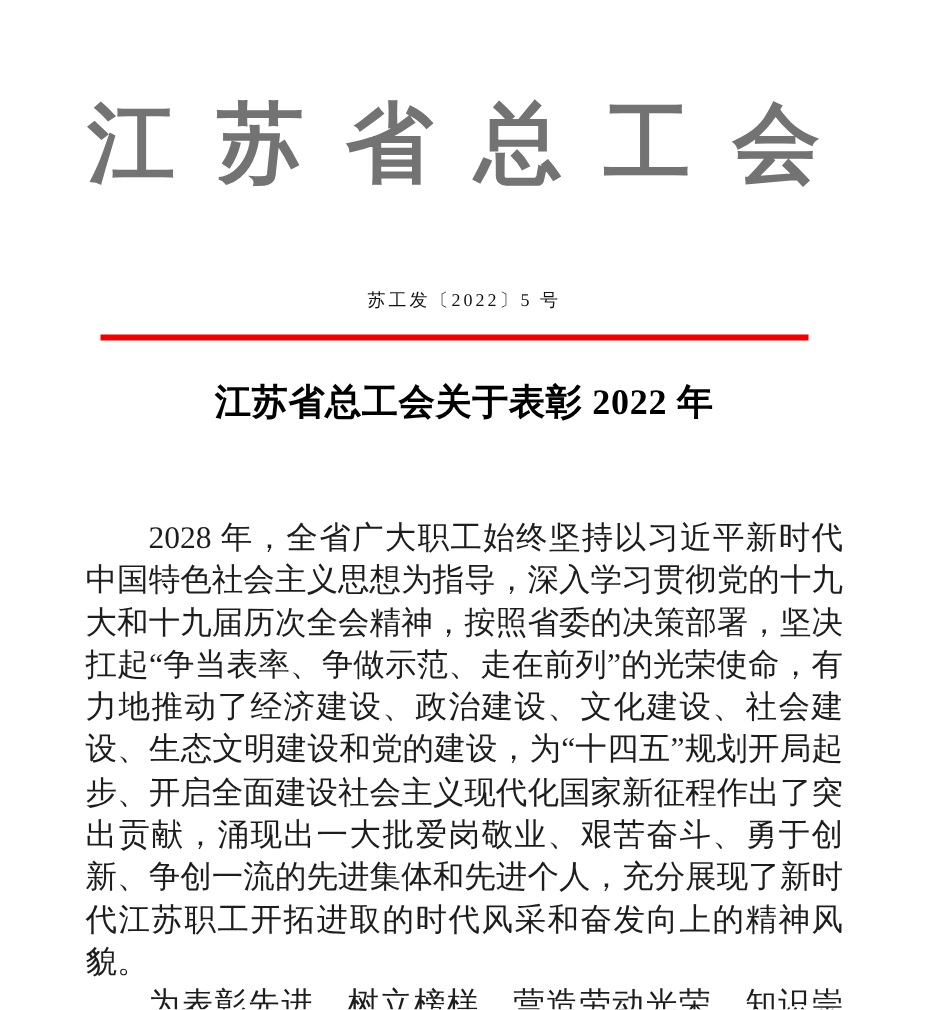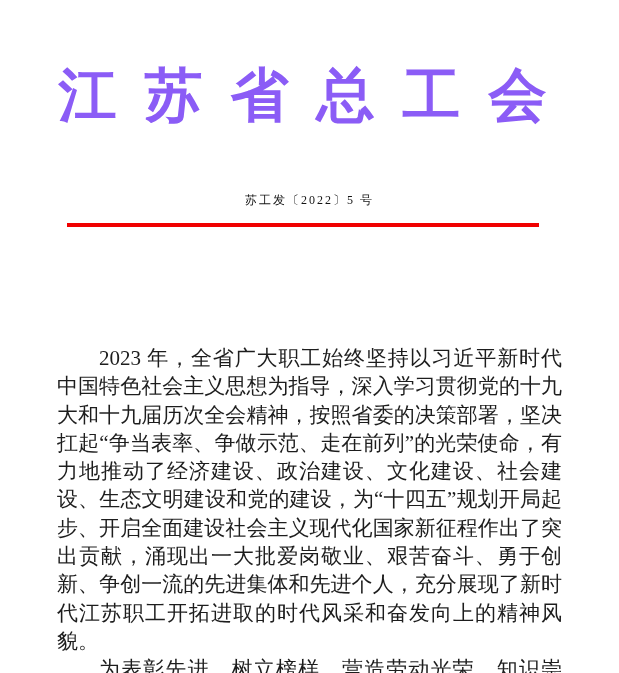--- a/index.html
+++ b/index.html
@@ -14,21 +14,21 @@
     background: #ffffff;
     overflow: hidden;
     font-family: "Liberation Serif", "DejaVu Serif", serif;
   }
   .org-name {
     position: absolute;
     top: 64px;
     left: 0;
     width: 100%;
     text-align: center;
-    color: #8b5cf6;
+    color: #737373;
     font-size: 58px;
     font-weight: bold;
     line-height: 64px;
     letter-spacing: 28px;
     white-space: nowrap;
     text-indent: 14px; 
   }
   .doc-number {
     position: absolute;
     top: 189px;
@@ -81,20 +81,21 @@
 
 <div class="page">
 
   <div class="org-name">江苏省总工会</div>
 
   <div class="doc-number">苏工发〔2022〕5 号</div>
 
   <div class="red-rule"></div>
 
   <div class="doc-title">
+    <div>江苏省总工会关于表彰 2022 年</div>
   </div>
 
   <div class="body-text">
-    <p>2023 年，全省广大职工始终坚持以习近平新时代中国特色社会主义思想为指导，深入学习贯彻党的十九大和十九届历次全会精神，按照省委的决策部署，坚决扛起“争当表率、争做示范、走在前列”的光荣使命，有力地推动了经济建设、政治建设、文化建设、社会建设、生态文明建设和党的建设，为“十四五”规划开局起步、开启全面建设社会主义现代化国家新征程作出了突出贡献，涌现出一大批爱岗敬业、艰苦奋斗、勇于创新、争创一流的先进集体和先进个人，充分展现了新时代江苏职工开拓进取的时代风采和奋发向上的精神风貌。</p>
+    <p>2028 年，全省广大职工始终坚持以习近平新时代中国特色社会主义思想为指导，深入学习贯彻党的十九大和十九届历次全会精神，按照省委的决策部署，坚决扛起“争当表率、争做示范、走在前列”的光荣使命，有力地推动了经济建设、政治建设、文化建设、社会建设、生态文明建设和党的建设，为“十四五”规划开局起步、开启全面建设社会主义现代化国家新征程作出了突出贡献，涌现出一大批爱岗敬业、艰苦奋斗、勇于创新、争创一流的先进集体和先进个人，充分展现了新时代江苏职工开拓进取的时代风采和奋发向上的精神风貌。</p>
     <p>为表彰先进、树立榜样，营造劳动光荣、知识崇高、人才宝贵、创造伟大的社会风尚，激励全省广大职工立足新时代、担当新</p>
   </div>
 
 </div>
 
 </body></html>

